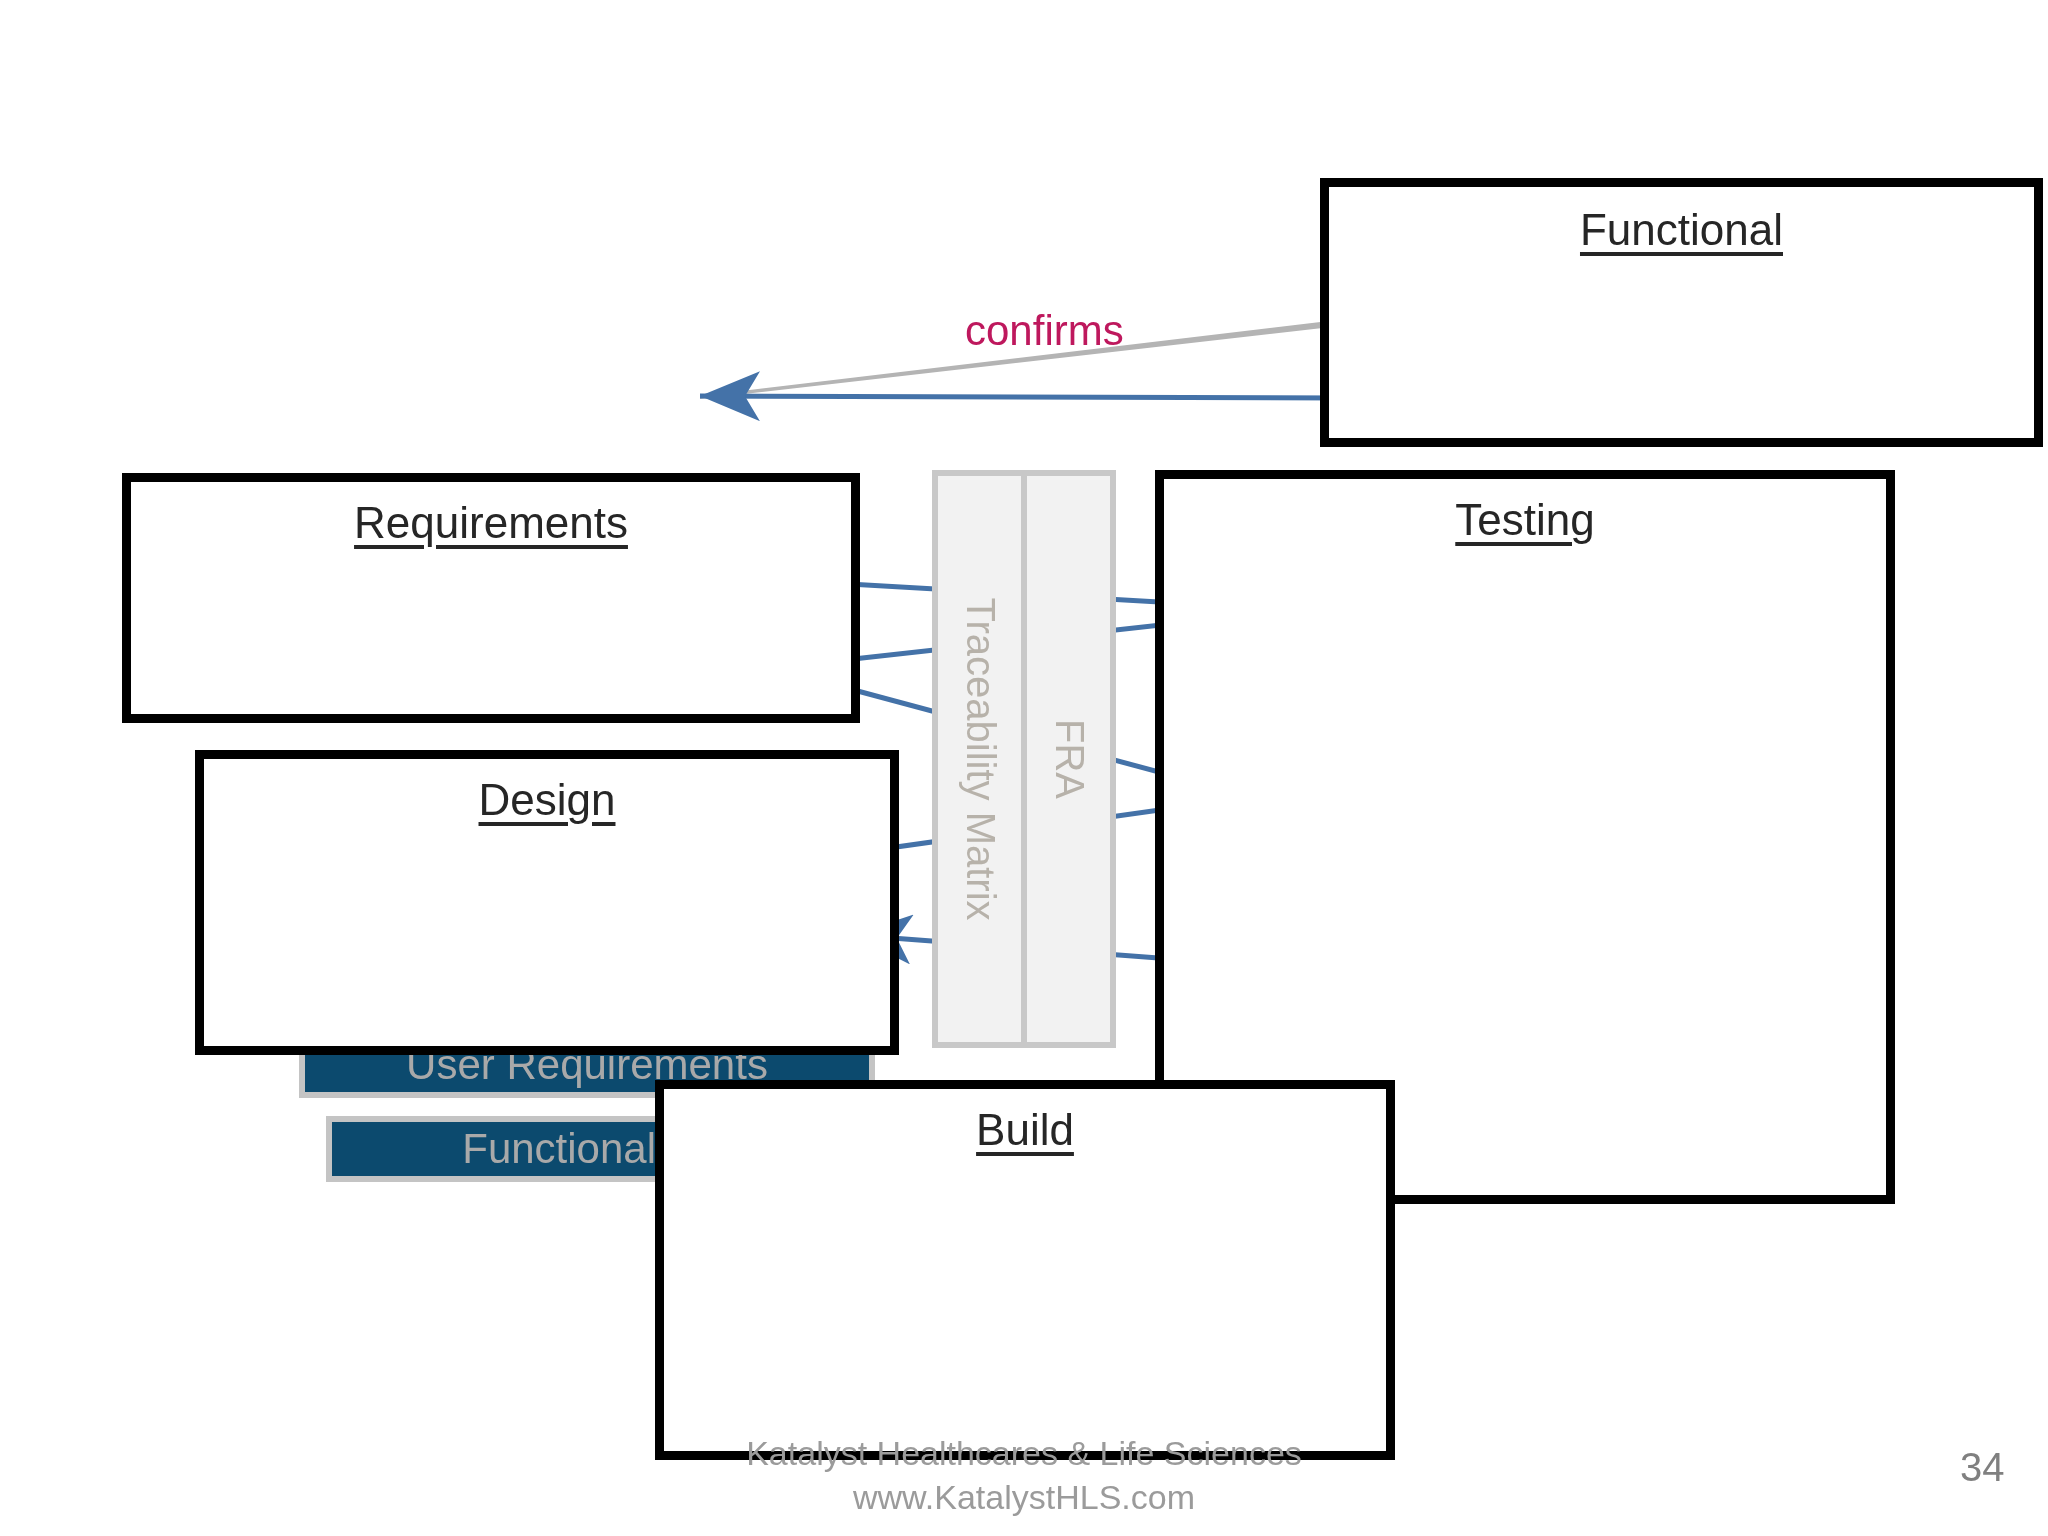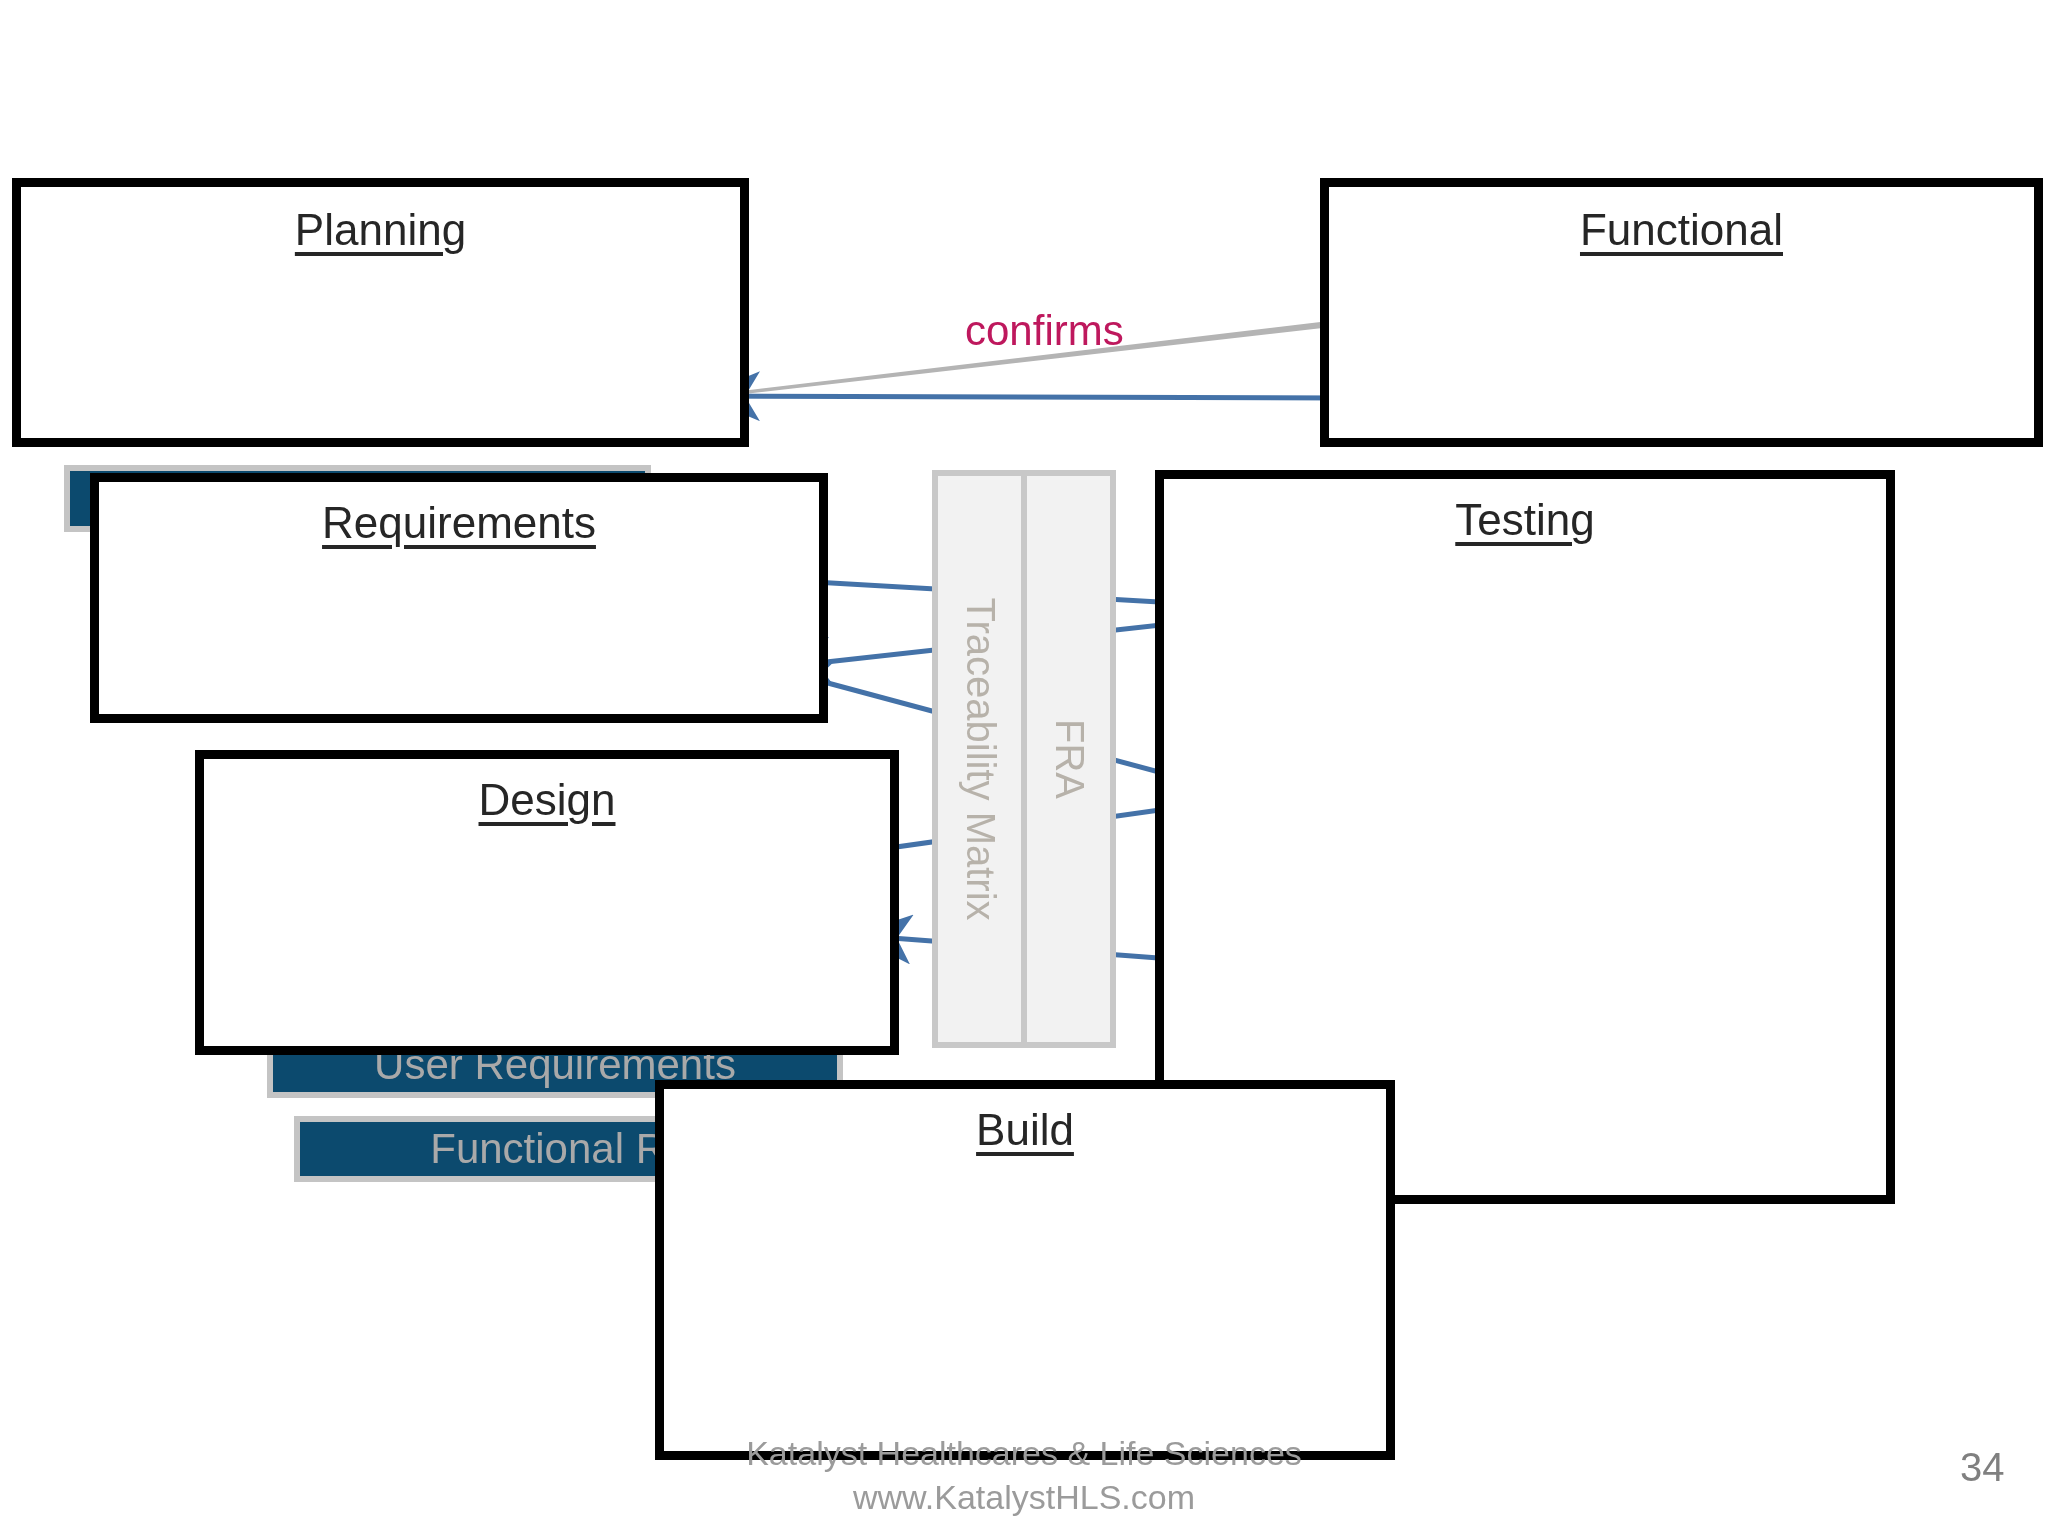--- a/index.html
+++ b/index.html
@@ -162,32 +162,27 @@
 
   <div id="confirms-label" style="left:965px; top:307px;">confirms</div>
 
   <div class="vband" style="left:932px; top:470px; width:95px; height:578px;">
     <span class="vband-label">Traceability Matrix</span>
   </div>
   <div class="vband" style="left:1021px; top:470px; width:95px; height:578px;">
     <span class="vband-label">FRA</span>
   </div>
 
-  <div class="group-box" style="left:12px; top:178px; width:737px; height:269px;">
-    <div class="group-title" style="top:18px;">Planning</div>
-    <div class="pill" style="left:43px; top:278px; width:587px; height:67px; position:absolute;">Initial Risk Assessment</div>
-    <div class="pill" style="left:100px; top:363px; width:587px; height:67px; position:absolute;">Validation Plan</div>
-  </div>
 
   <div class="group-box" style="left:1320px; top:178px; width:723px; height:269px;">
     <div class="group-title" style="top:18px;">Functional</div>
 
   </div>
 
-  <div class="group-box" style="left:90px; top:473px; width:738px; height:250px;">
+  <div class="group-box" style="left:122px; top:473px; width:738px; height:250px;">
     <div class="group-title" style="top:16px;">Requirements</div>
     <div class="pill" style="left:168px; top:550px; width:576px; height:66px; position:absolute;">User Requirements</div>
     <div class="pill" style="left:195px; top:634px; width:576px; height:66px; position:absolute;">Functional Reqs</div>
   </div>
 
   <div class="group-box" style="left:1155px; top:470px; width:740px; height:734px;">
     <div class="group-title" style="top:16px;">Testing</div>
 
   </div>
 

